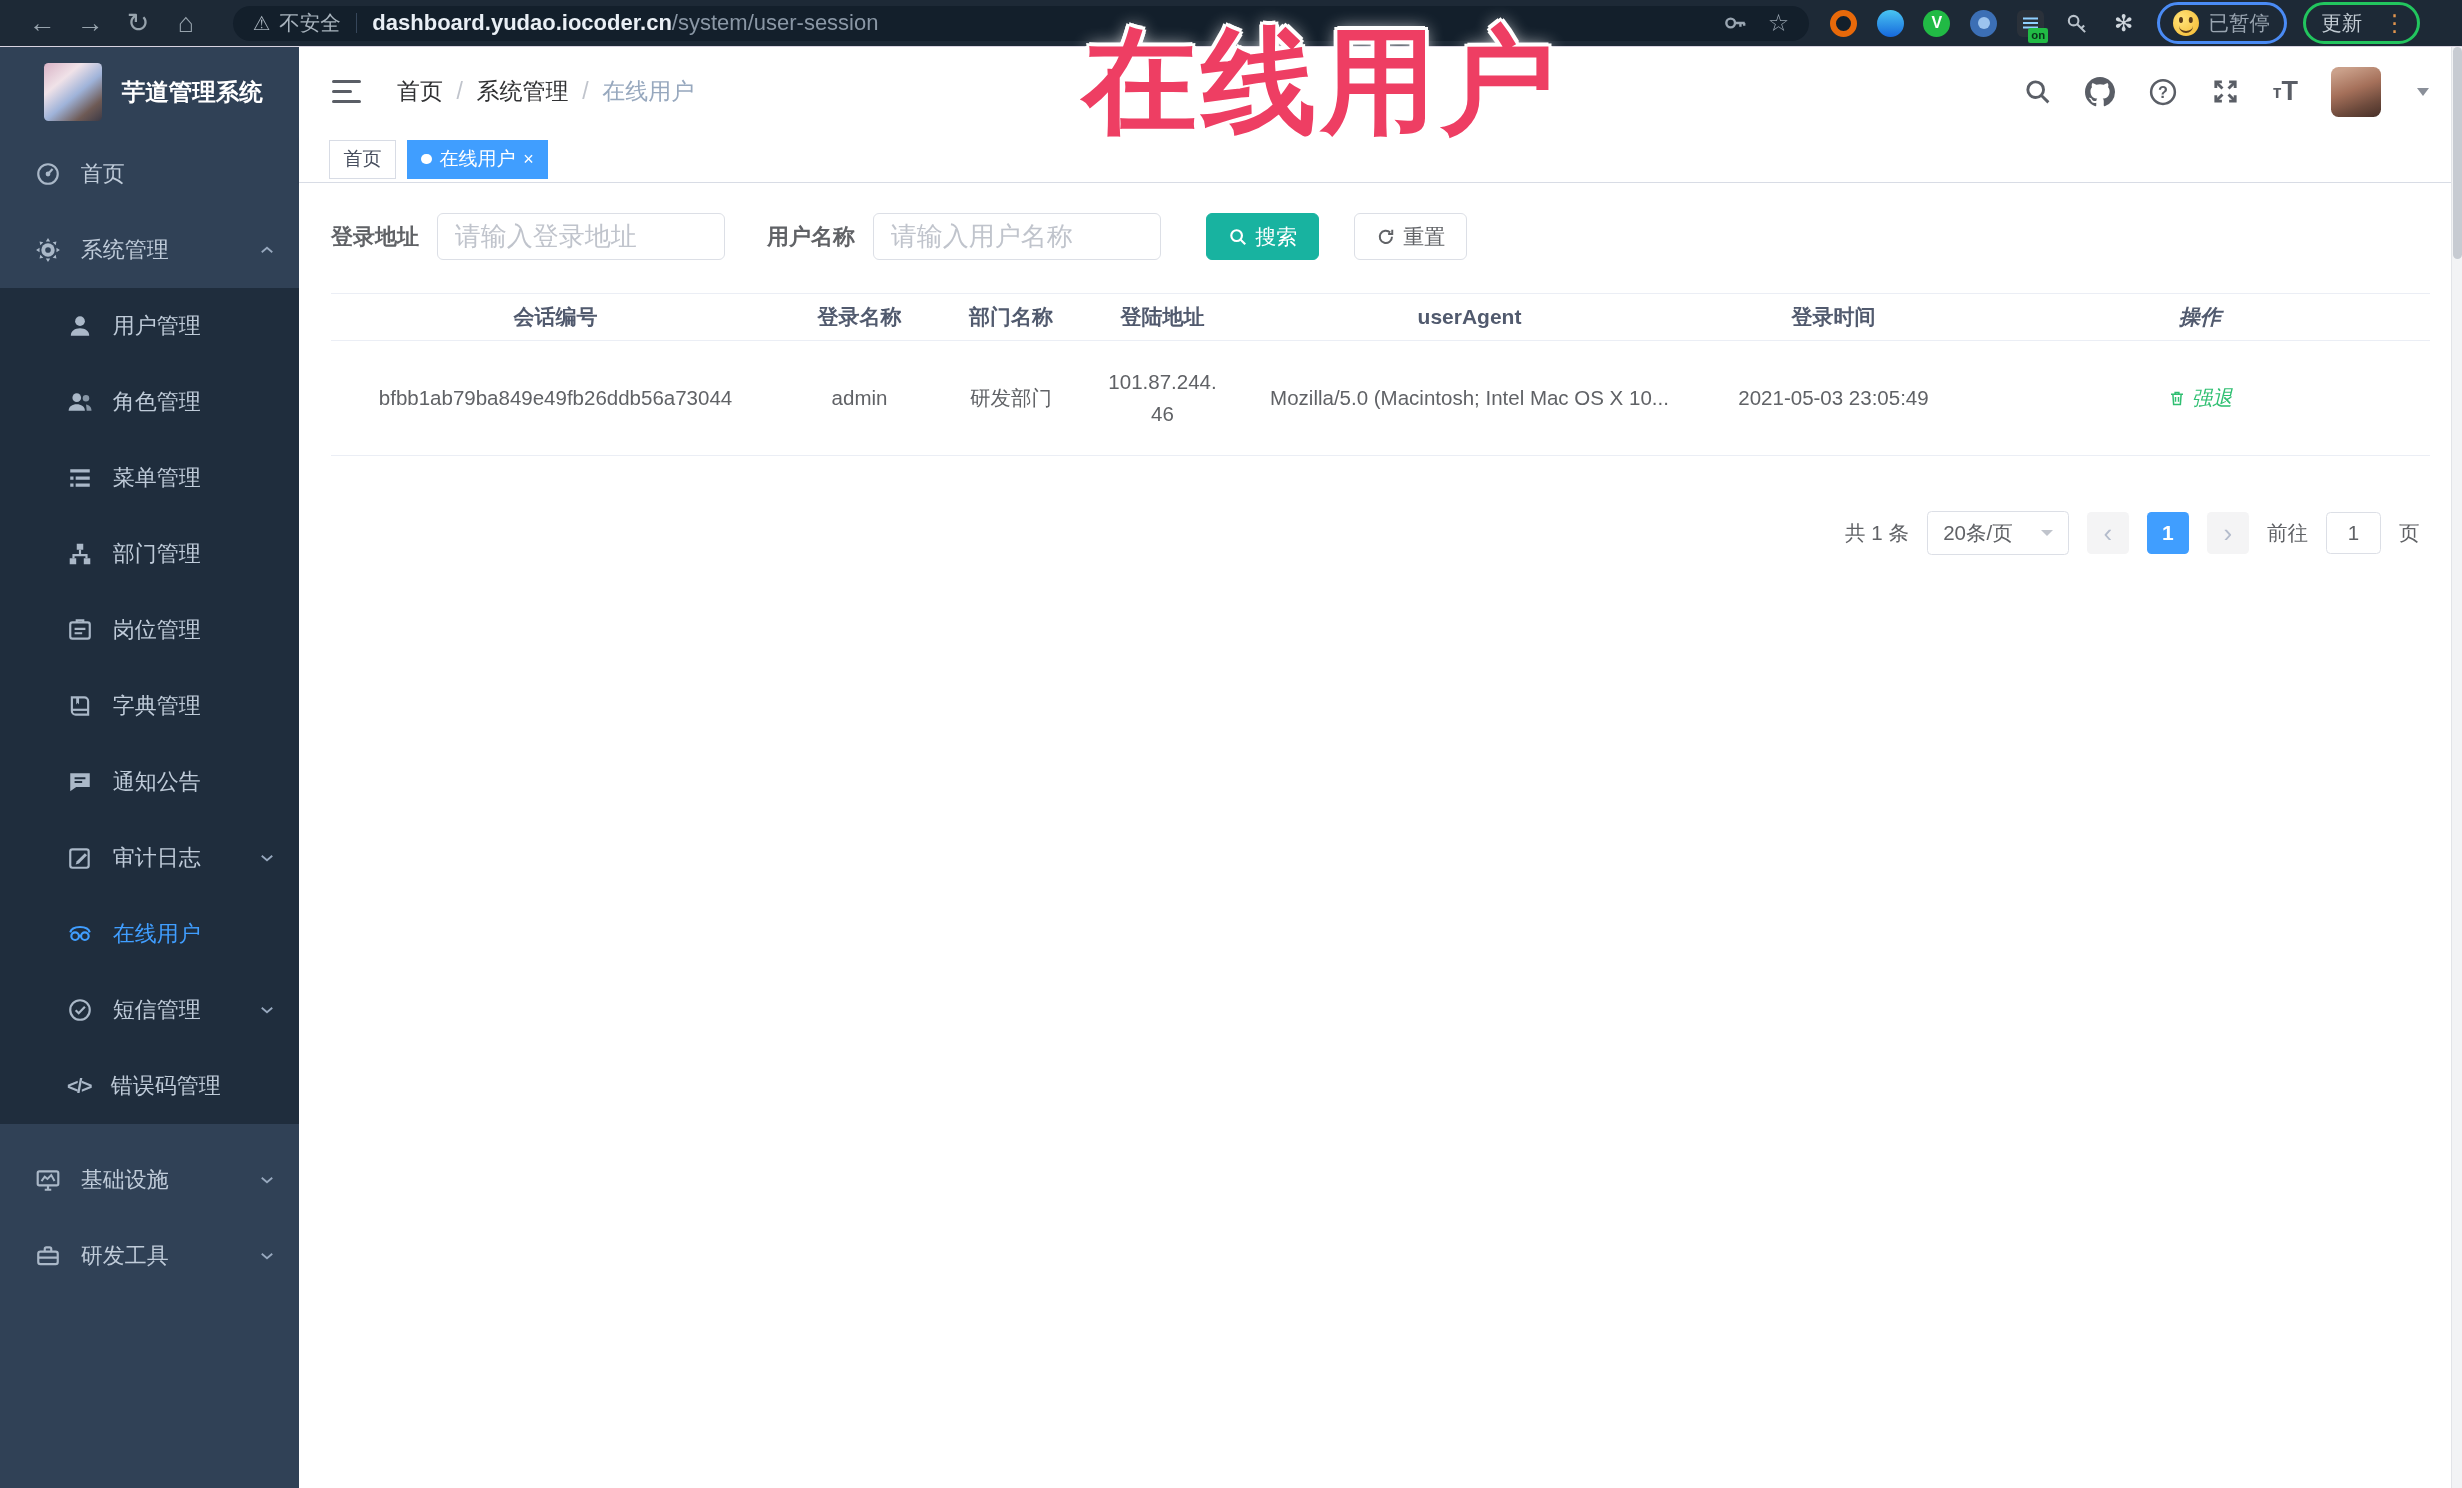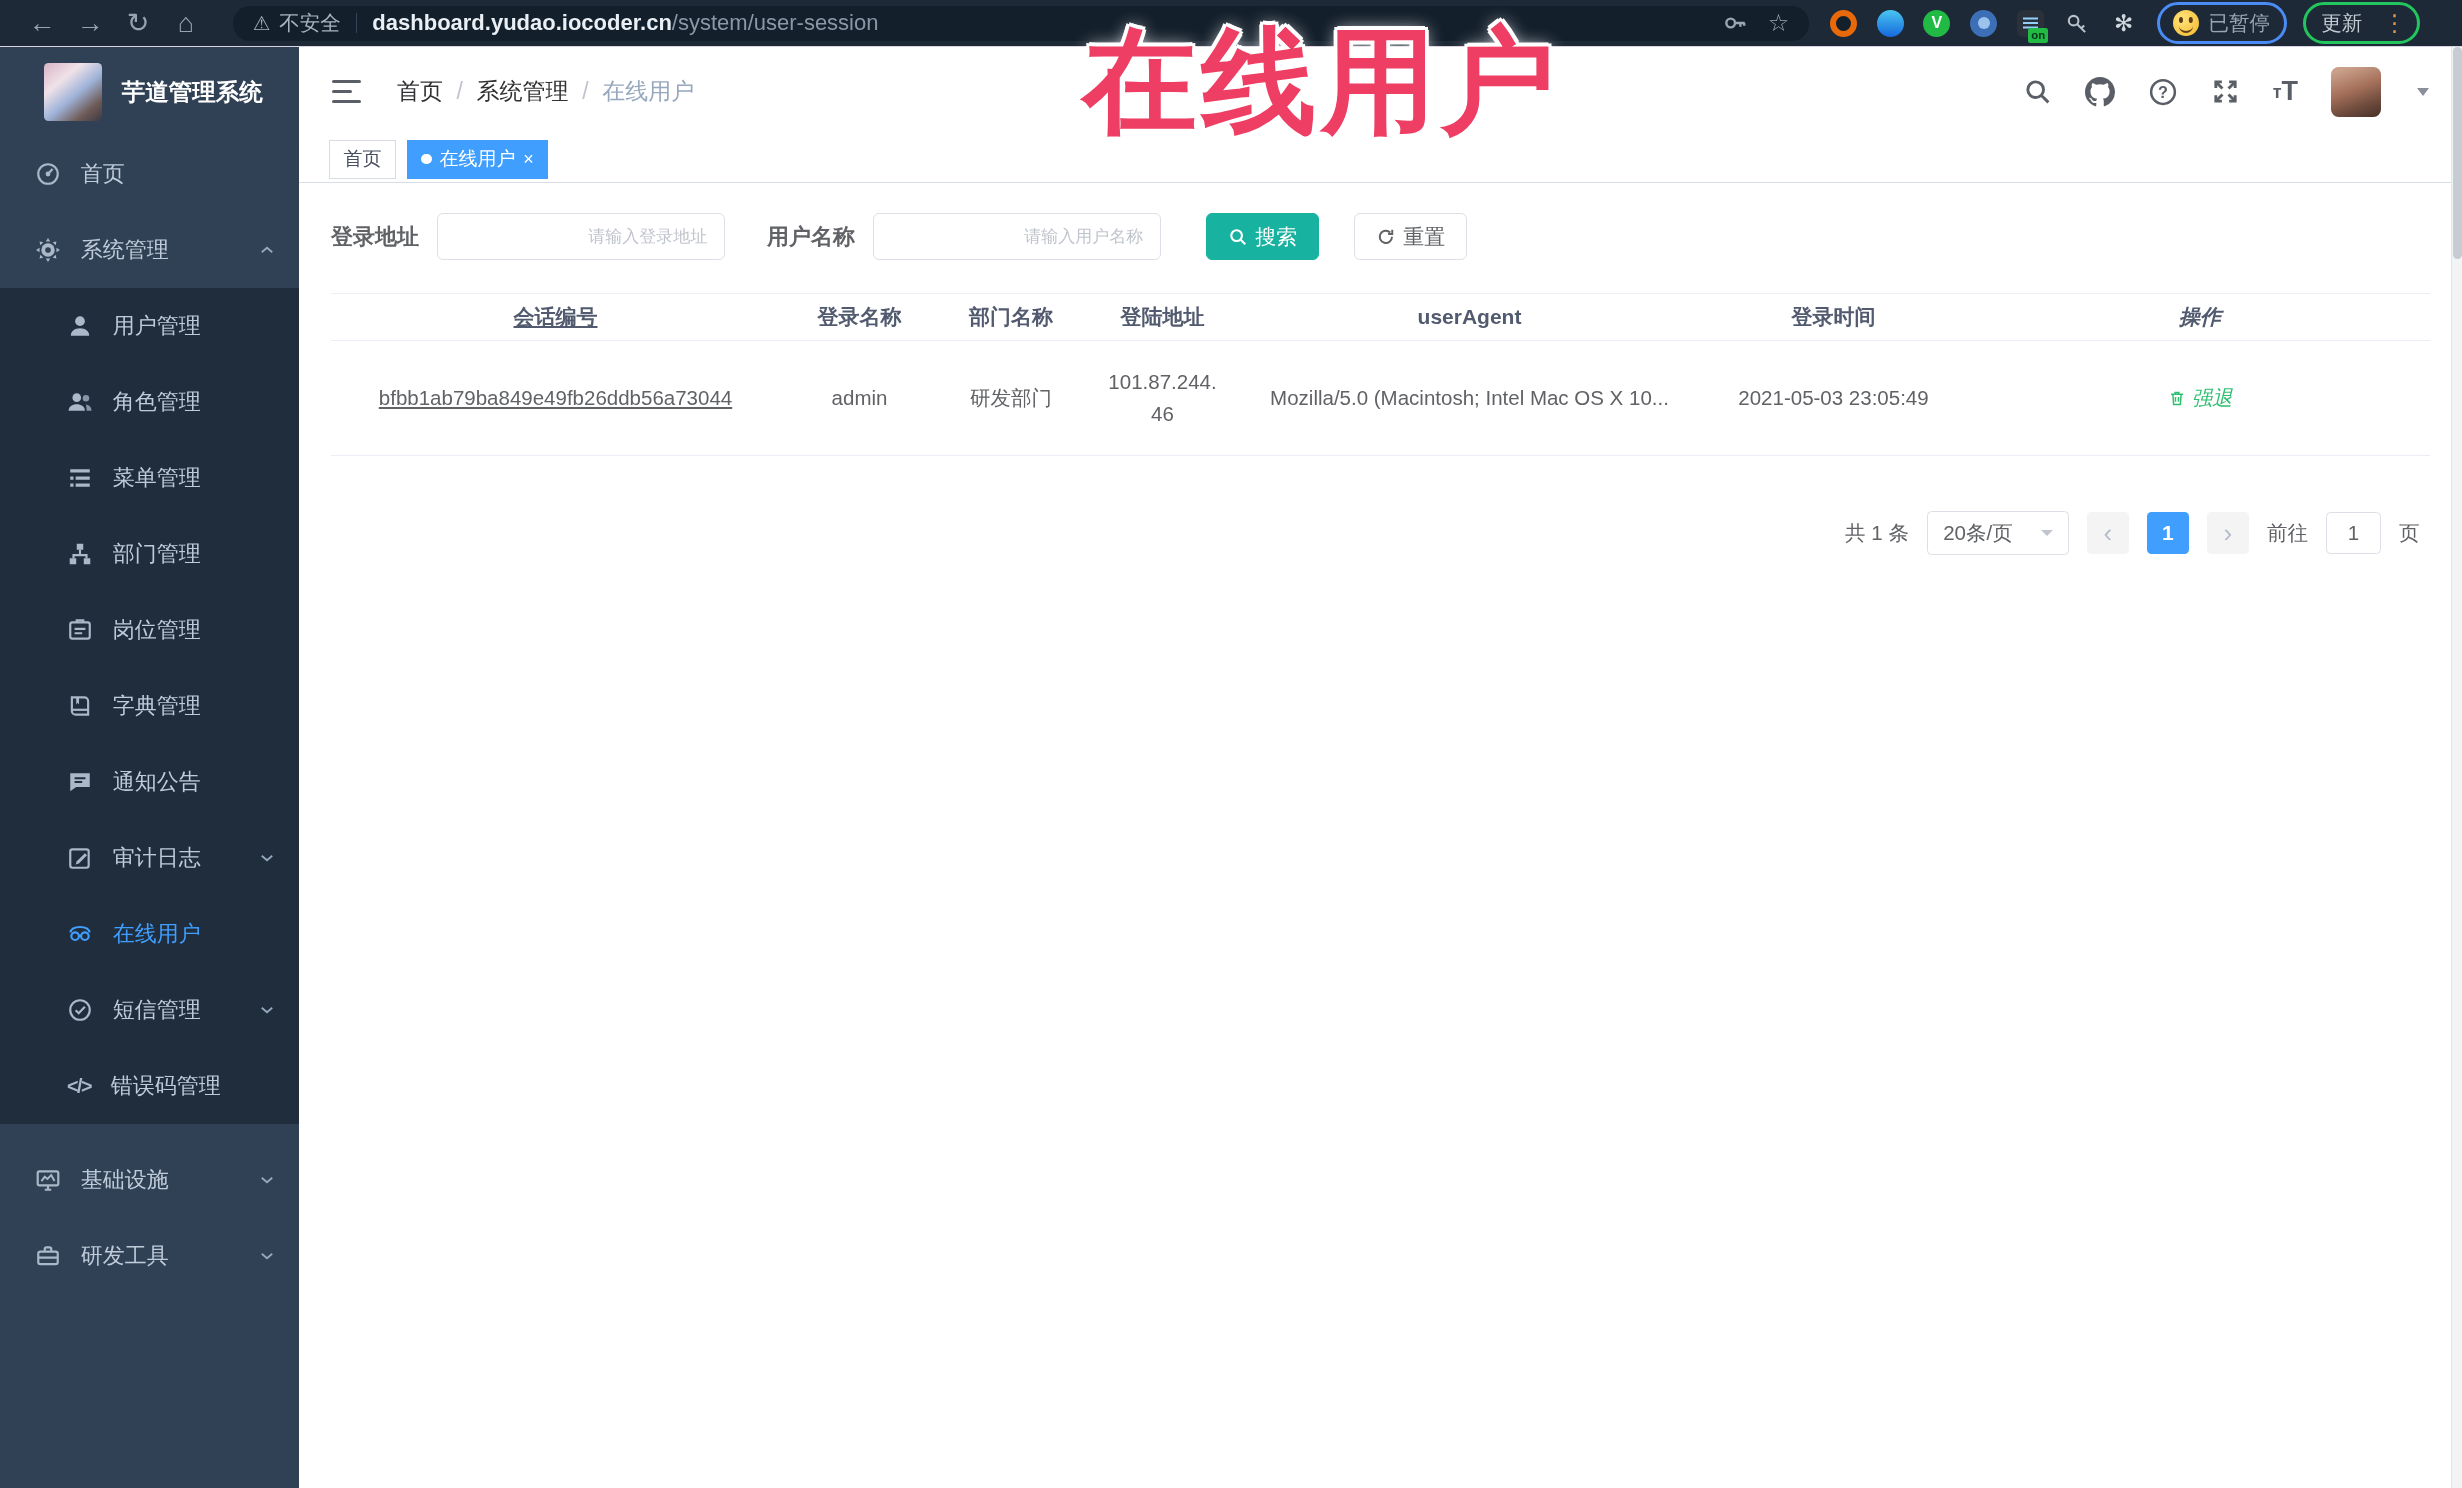--- a/index.html
+++ b/index.html
@@ -95,35 +95,35 @@
   .tag.active{background:#409eff;border-color:#409eff;color:#fff;}
   .tag-dot{width:10.6px;height:10.6px;border-radius:50%;background:#fff;}
   .i-close::before{content:"×"}
   .tag-close{font-size:18px;line-height:1;}
 
   
   .content{padding:30px 32px 0 32px;background:#fff;}
   .filters{display:flex;align-items:center;gap:18px;}
   .f-label{font-size:22px;font-weight:700;color:#606266;flex:0 0 auto;}
   .f-input{width:288px;height:47px;border:0.8px solid #dcdfe6;border-radius:6px;padding:0 16.7px;
-    font-size:17px;color:#606266;outline:none;text-align:right;}
+    font-size:26px;color:#606266;outline:none;}
   .f-input::placeholder{color:#c0c4cc;}
   .gap-l{margin-left:24px;}
   .btn{height:47px;border-radius:6px;display:flex;align-items:center;justify-content:center;
     gap:7.6px;font-size:21px;padding:0 21px;flex:0 0 auto;cursor:pointer;}
   .btn-search{background:#18b3a0;color:#fff;border:0.8px solid #18b3a0;margin-left:27px;align-items:center;}
   .btn-reset{background:#fff;color:#606266;border:0.8px solid #dcdfe6;margin-left:16.7px;}
 
   .table{margin-top:33px;border-top:0.8px solid #ebeef5;}
   .thead{display:flex;align-items:center;height:47px;border-bottom:0.8px solid #ebeef5;
     font-size:21px;font-weight:700;color:#515a6e;}
   .trow{display:flex;align-items:center;min-height:115px;border-bottom:0.8px solid #ebeef5;
     font-size:20.5px;color:#606266;}
   .cell{text-align:center;}
-  .c0{width:449px;text-decoration:underline;}.c1{width:159px;}.c2{width:144px;}.c3{width:159px;}.c4{width:455px;}.c5{width:273px;}.c6{flex:1;font-style:italic;}
+  .c0{width:449px;}.c1{width:159px;}.c2{width:144px;}.c3{width:159px;}.c4{width:455px;}.c5{width:273px;}.c6{flex:1;font-style:italic;}
   .ipwrap{width:117px;margin:0 auto;word-break:break-all;line-height:1.55;}
   .act-link{color:#2fbf71;display:inline-flex;align-items:center;gap:6px;cursor:pointer;}
 
   .pager{display:flex;align-items:center;justify-content:flex-end;margin-top:55px;gap:18px;
     font-size:20.5px;color:#606266;padding-right:10.6px;}
   .psel{width:142px;height:44px;border:0.8px solid #dcdfe6;border-radius:4.5px;display:flex;align-items:center;
     justify-content:center;gap:28px;color:#606266;}
   .sel-caret{width:0;height:0;border-left:6px solid transparent;border-right:6px solid transparent;
     border-top:6.8px solid #c0c4cc;}
   .pbtn{width:42px;height:42px;border-radius:4.5px;background:#f4f4f5;color:#b4bccc;display:flex;

